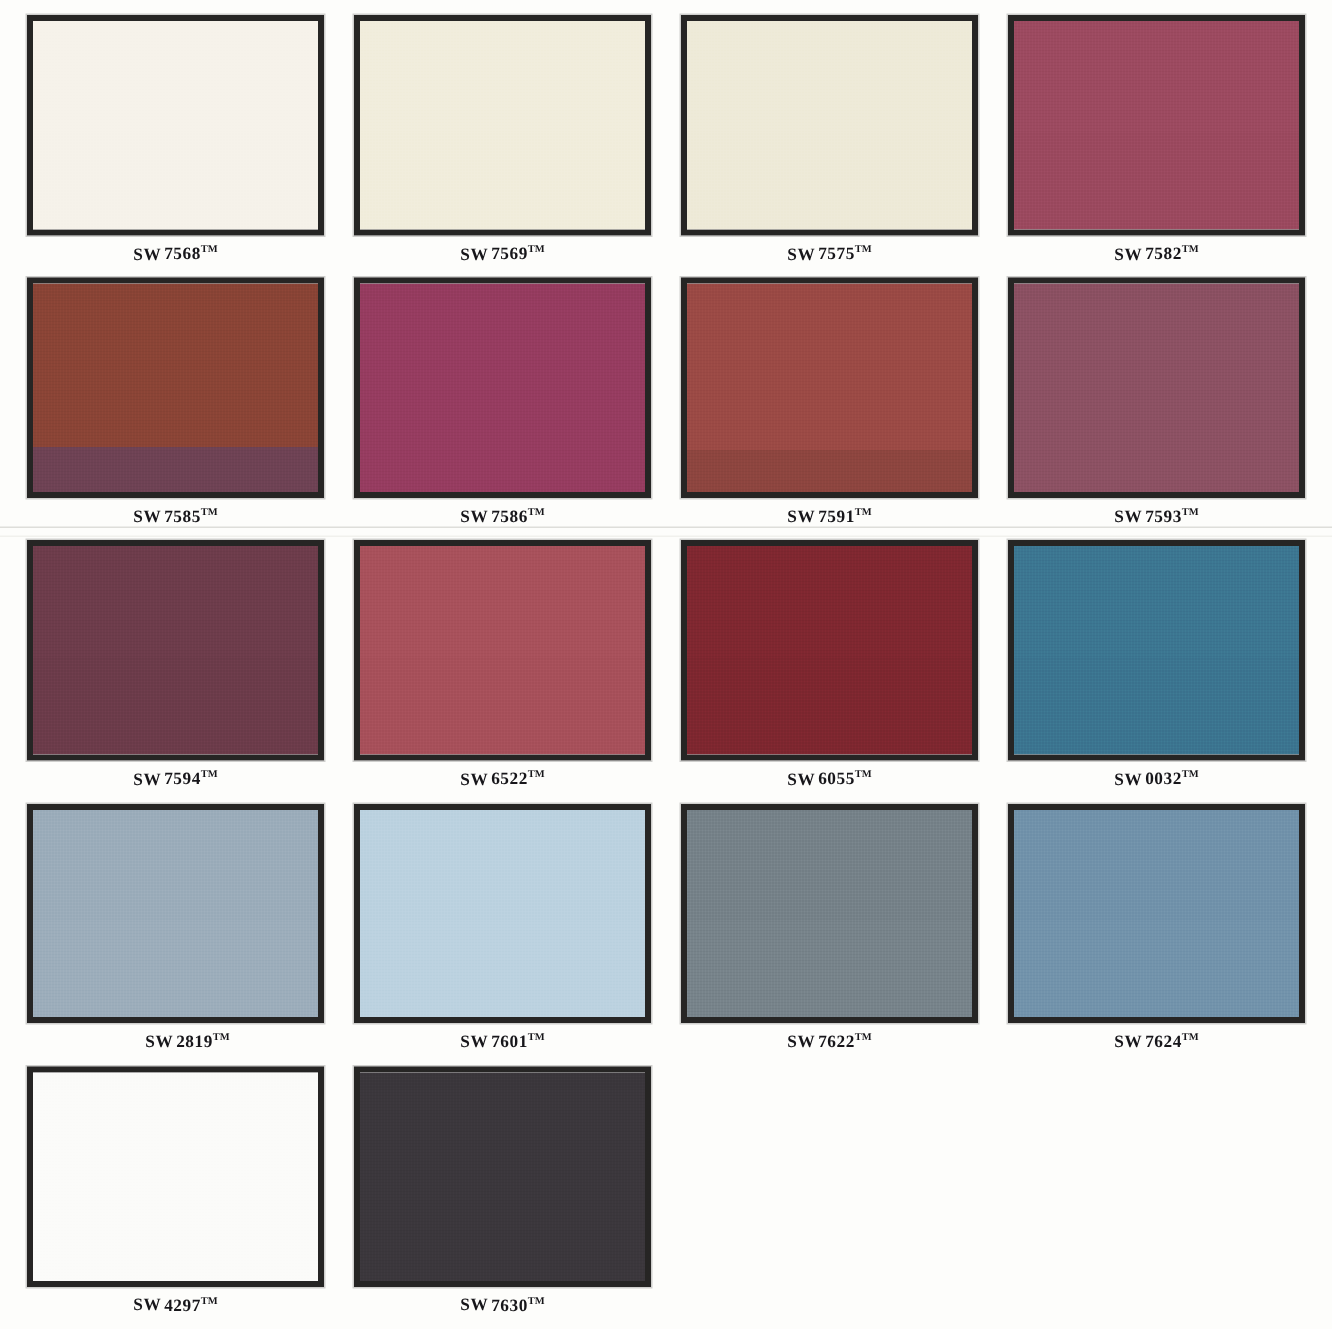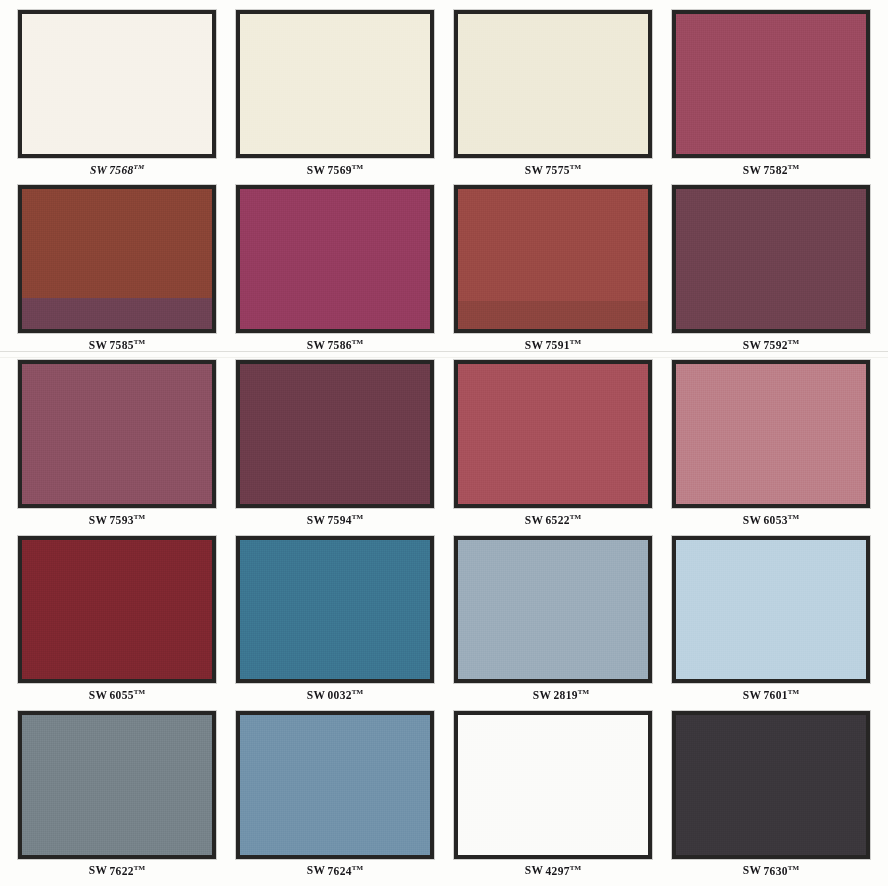--- a/index.html
+++ b/index.html
@@ -134,21 +134,21 @@
   <div class="seam top"></div>
   <div class="seam bottom"></div>
 
   <div class="grid" id="swatch-grid">
       <div class="cell">
         <div class="chip-wrap">
           <div class="chip" style="border-color: rgb(38, 37, 36);">
             <div class="chip-fill" style="background: rgb(246, 242, 234);"></div>
           </div>
         </div>
-        <div class="swatch-label" style="color: rgb(23, 22, 26); font-style: italic;"><span class="sw">SW</span><span>7568</span><span class="tm">TM</span></div>
+        <div class="swatch-label" style="color: rgb(23, 22, 26);"><span class="sw">SW</span><span>7568</span><span class="tm">TM</span></div>
       </div>
       <div class="cell">
         <div class="chip-wrap">
           <div class="chip" style="border-color: rgb(38, 37, 36);">
             <div class="chip-fill" style="background: rgb(241, 237, 220);"></div>
           </div>
         </div>
         <div class="swatch-label" style="color: rgb(23, 22, 26);"><span class="sw">SW</span><span>7569</span><span class="tm">TM</span></div>
       </div>
       <div class="cell">
@@ -189,28 +189,20 @@
           <div class="chip" style="border-color: rgb(38, 37, 36);">
             <div class="chip-fill" style="background: rgb(155, 74, 69);"></div>
             <div class="chip-band" style="background: rgb(141, 69, 63); height: 20%;"></div>
           </div>
         </div>
         <div class="swatch-label" style="color: rgb(23, 22, 26);"><span class="sw">SW</span><span>7591</span><span class="tm">TM</span></div>
       </div>
       <div class="cell">
         <div class="chip-wrap">
           <div class="chip" style="border-color: rgb(38, 37, 36);">
-            <div class="chip-fill" style="background: rgb(111, 66, 80);"></div>
-          </div>
-        </div>
-        <div class="swatch-label" style="color: rgb(23, 22, 26);"><span class="sw">SW</span><span>7592</span><span class="tm">TM</span></div>
-      </div>
-      <div class="cell">
-        <div class="chip-wrap">
-          <div class="chip" style="border-color: rgb(38, 37, 36);">
             <div class="chip-fill" style="background: rgb(140, 81, 99);"></div>
           </div>
         </div>
         <div class="swatch-label" style="color: rgb(23, 22, 26);"><span class="sw">SW</span><span>7593</span><span class="tm">TM</span></div>
       </div>
       <div class="cell">
         <div class="chip-wrap">
           <div class="chip" style="border-color: rgb(38, 37, 36);">
             <div class="chip-fill" style="background: rgb(109, 60, 75);"></div>
           </div>
@@ -221,28 +213,20 @@
         <div class="chip-wrap">
           <div class="chip" style="border-color: rgb(38, 37, 36);">
             <div class="chip-fill" style="background: rgb(168, 81, 91);"></div>
           </div>
         </div>
         <div class="swatch-label" style="color: rgb(23, 22, 26);"><span class="sw">SW</span><span>6522</span><span class="tm">TM</span></div>
       </div>
       <div class="cell">
         <div class="chip-wrap">
           <div class="chip" style="border-color: rgb(38, 37, 36);">
-            <div class="chip-fill" style="background: rgb(189, 128, 137);"></div>
-          </div>
-        </div>
-        <div class="swatch-label" style="color: rgb(23, 22, 26);"><span class="sw">SW</span><span>6053</span><span class="tm">TM</span></div>
-      </div>
-      <div class="cell">
-        <div class="chip-wrap">
-          <div class="chip" style="border-color: rgb(38, 37, 36);">
             <div class="chip-fill" style="background: rgb(127, 39, 48);"></div>
           </div>
         </div>
         <div class="swatch-label" style="color: rgb(23, 22, 26);"><span class="sw">SW</span><span>6055</span><span class="tm">TM</span></div>
       </div>
       <div class="cell">
         <div class="chip-wrap">
           <div class="chip" style="border-color: rgb(38, 37, 36);">
             <div class="chip-fill" style="background: rgb(60, 118, 145);"></div>
           </div>

